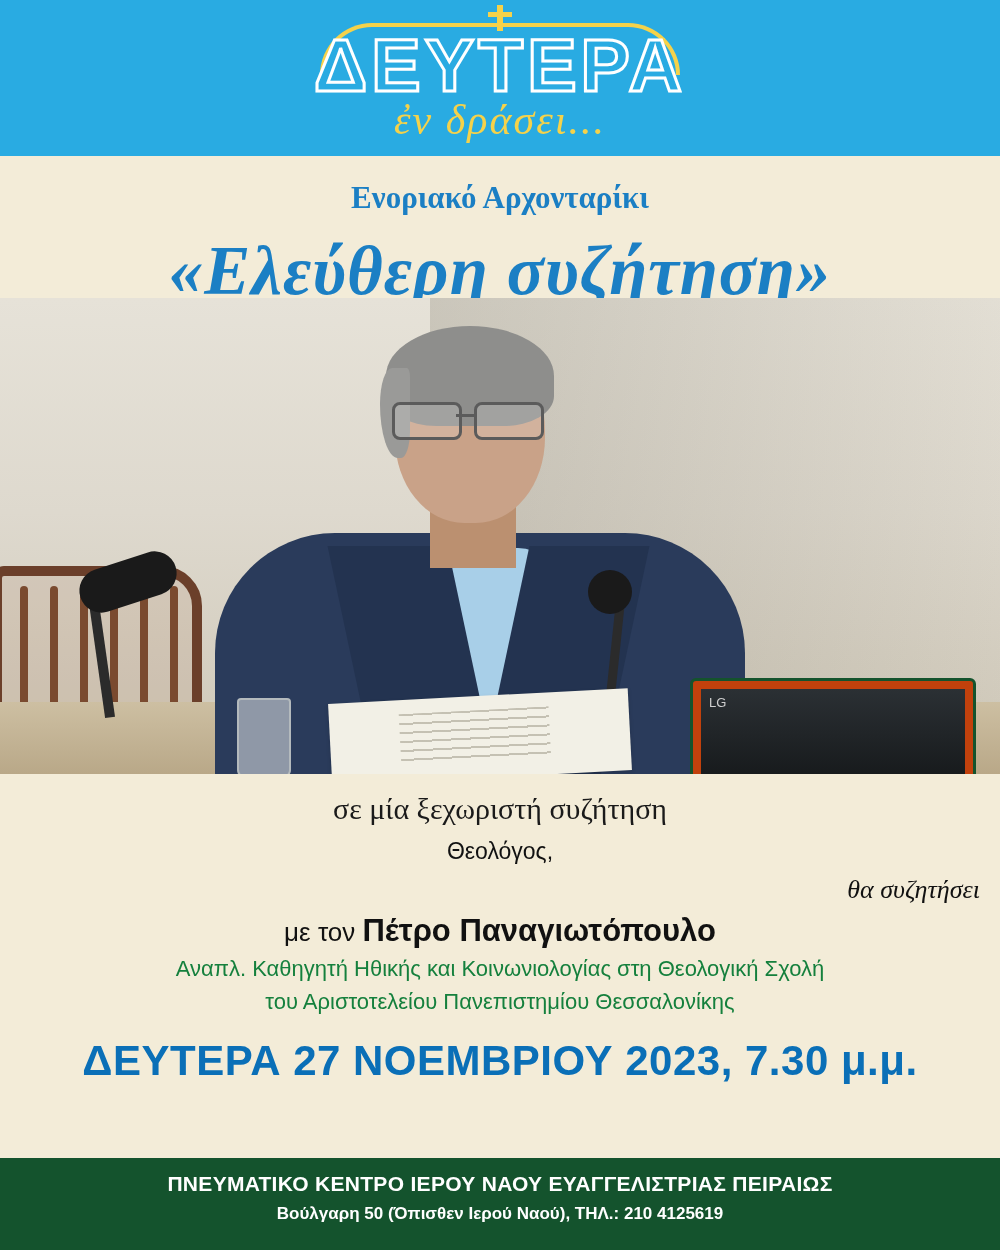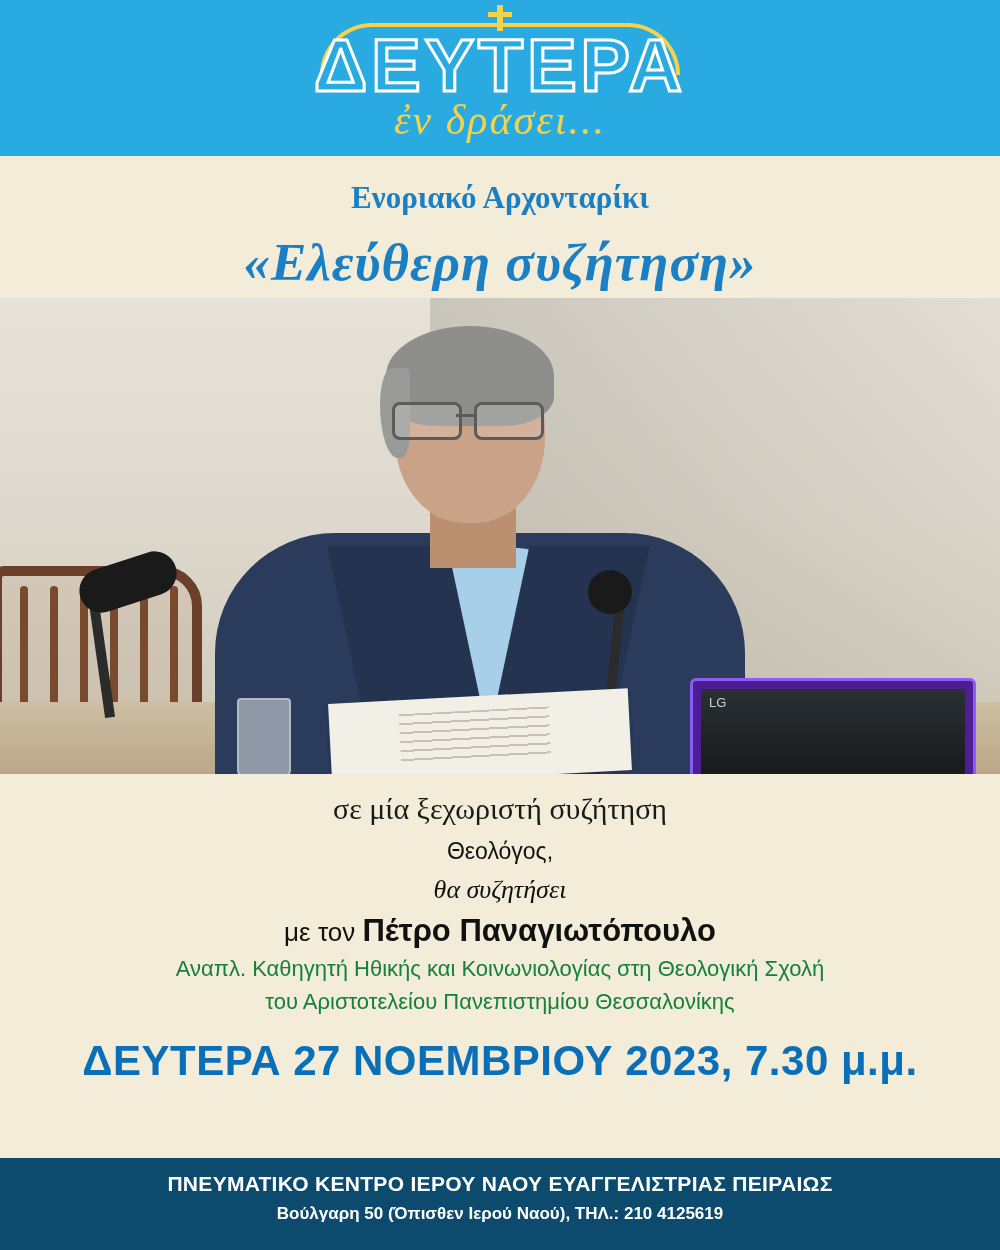--- a/index.html
+++ b/index.html
@@ -98,21 +98,21 @@
     font-family: "Liberation Serif", serif;
     font-size: 31px;
     color: #1b7fc4;
     font-weight: bold;
     margin: 0 0 6px 0;
   }
   .main-title {
     font-family: "Liberation Serif", serif;
     font-style: italic;
     font-weight: bold;
-    font-size: 53px;
+    font-size: 69px;
     color: #1b7fc4;
     margin: 16px;
     letter-spacing: 1px;
   }
 
   
   .photo {
     position: relative;
     width: 1000px;
     height: 476px;
@@ -241,21 +241,21 @@
     box-shadow: 0 2px 4px rgba(0,0,0,0.15);
   }
   .papers:after {
     content: "";
     position: absolute; left: 70px; top: 14px; width: 150px; height: 50px;
     background: repeating-linear-gradient(180deg,#b9b5a6 0 2px, transparent 2px 9px);
     opacity: .8;
   }
   .laptop {
     position: absolute; left: 690px; top: 380px; width: 280px; height: 100px;
-    background: #4c1d95; border: 3px solid #8b5cf6; border-radius: 6px 6px 0 0;
+    background: #c2410c; border: 3px solid #14532d; border-radius: 6px 6px 0 0;
   }
   .laptop-screen {
     position: absolute; left: 8px; top: 8px; right: 8px; bottom: 0;
     background: linear-gradient(180deg,#2b3034,#16191b);
   }
   .laptop-logo {
     position: absolute; left: 16px; top: 14px; font-size: 13px; color: #cfcfcf;
     font-family: "Liberation Sans", sans-serif;
   }
 
@@ -285,20 +285,21 @@
     font-size: 23px;
     color: #111;
     margin: 0 0 10px 0;
   }
   .line-italic2 {
     font-family: "Liberation Serif", serif;
     font-style: italic;
     font-size: 26px;
     color: #111;
     margin: 6px 0 6px 0;
+    text-align: right;
   }
   .line-with {
     font-size: 26px;
     color: #111;
     margin: 8px 0 2px 0;
   }
   .line-with .strong {
     font-weight: bold;
     font-size: 31px;
   }
@@ -312,21 +313,21 @@
     font-size: 42px;
     font-weight: bold;
     color: #0a6fb7;
     margin: 22px 0 0 0;
     letter-spacing: 0.5px;
     text-align: center;
   }
 
   
   .footer-band {
-    background: #0c4a6e;
+    background: #14532d;
     color: #ffffff;
     text-align: center;
     padding: 14px 10px 16px 10px;
     height: 92px;
     box-sizing: border-box;
   }
   .footer-main {
     font-size: 21px;
     font-weight: bold;
     letter-spacing: 0.3px;

